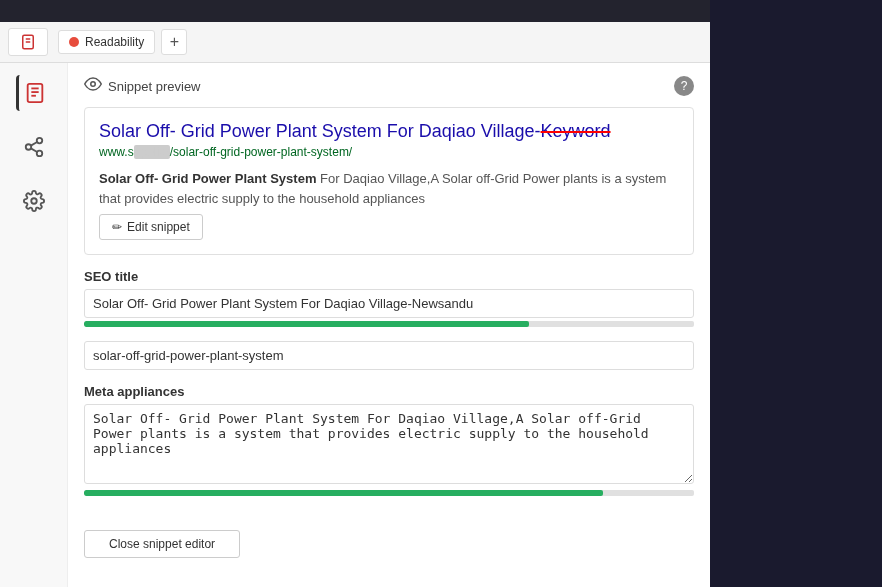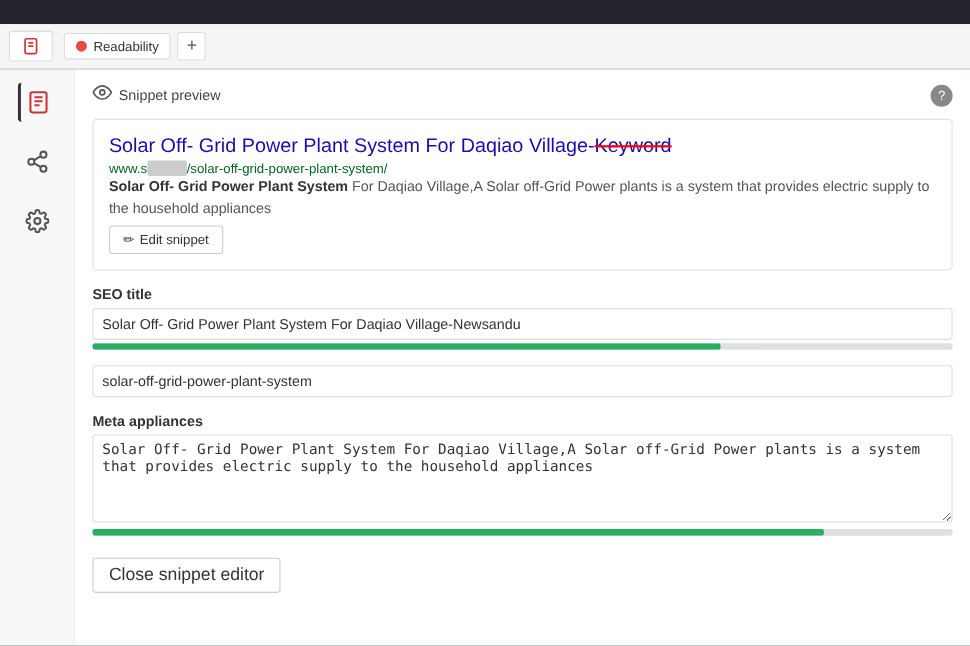--- a/index.html
+++ b/index.html
@@ -6,21 +6,21 @@
     body {
       font-family: Arial, sans-serif;
       font-size: 13px;
       background: #1a1a2e;
       color: #333;
     }
 
     .app-wrapper {
       display: flex;
       flex-direction: column;
-      width: 882px;
+      width: 710px;
       min-height: 587px;
       background: #fff;
     }
 
     
     .top-bar {
       background: #23232e;
       height: 22px;
       display: flex;
       align-items: center;
@@ -72,21 +72,21 @@
       display: flex;
       align-items: center;
       justify-content: center;
       color: #555;
     }
 
     
     .main-layout {
       display: flex;
       flex: 1;
-      background: #15803d;
+      background: #7dd3fc;
     }
 
     
     .sidebar {
       width: 68px;
       background: #f8f8f8;
       border-right: 1px solid #eee;
       display: flex;
       flex-direction: column;
       align-items: center;
@@ -151,21 +151,21 @@
       color: #1a0dab;
       text-decoration: none;
       display: block;
       margin-bottom: 2px;
       line-height: 1.3;
     }
 
     .preview-url {
       font-size: 12px;
       color: #006621;
-      margin-bottom: 0;
+      margin-bottom: 10px;
     }
 
     .preview-desc {
       font-size: 13px;
       color: #555;
       line-height: 1.5;
     }
 
     .preview-desc strong {
       font-weight: bold;
@@ -243,26 +243,26 @@
       border-radius: 2px;
     }
 
     .progress-green { background: #27ae60; }
 
     .close-snippet-btn {
       display: inline-flex;
       align-items: center;
       border: 1px solid #ccc;
       background: #fff;
-      padding: 6px 14px;
-      border-radius: 3px;
-      cursor: pointer;
-      font-size: 16px;
-      color: #333;
-      margin-top: 6px;
+      padding: 6px 24px;
+      border-radius: 3px;
+      cursor: pointer;
+      font-size: 12px;
+      color: #333;
+      margin-top: 20px;
     }
 
     .help-icon {
       width: 20px;
       height: 20px;
       border-radius: 50%;
       background: #888;
       color: white;
       font-size: 12px;
       display: flex;

